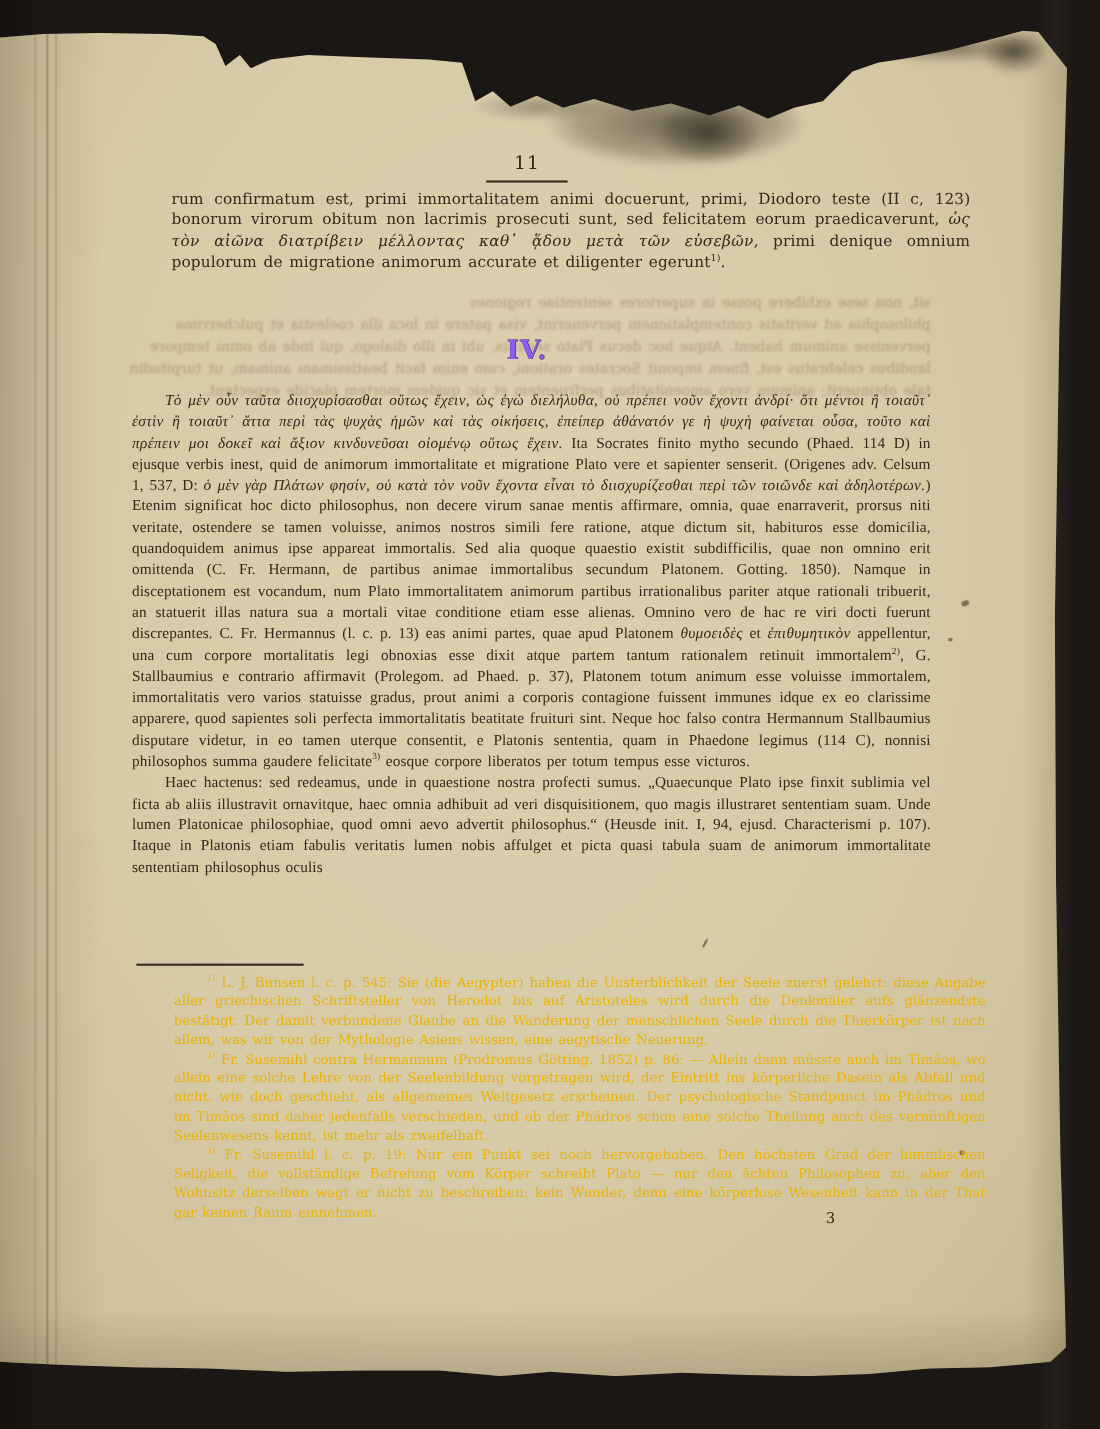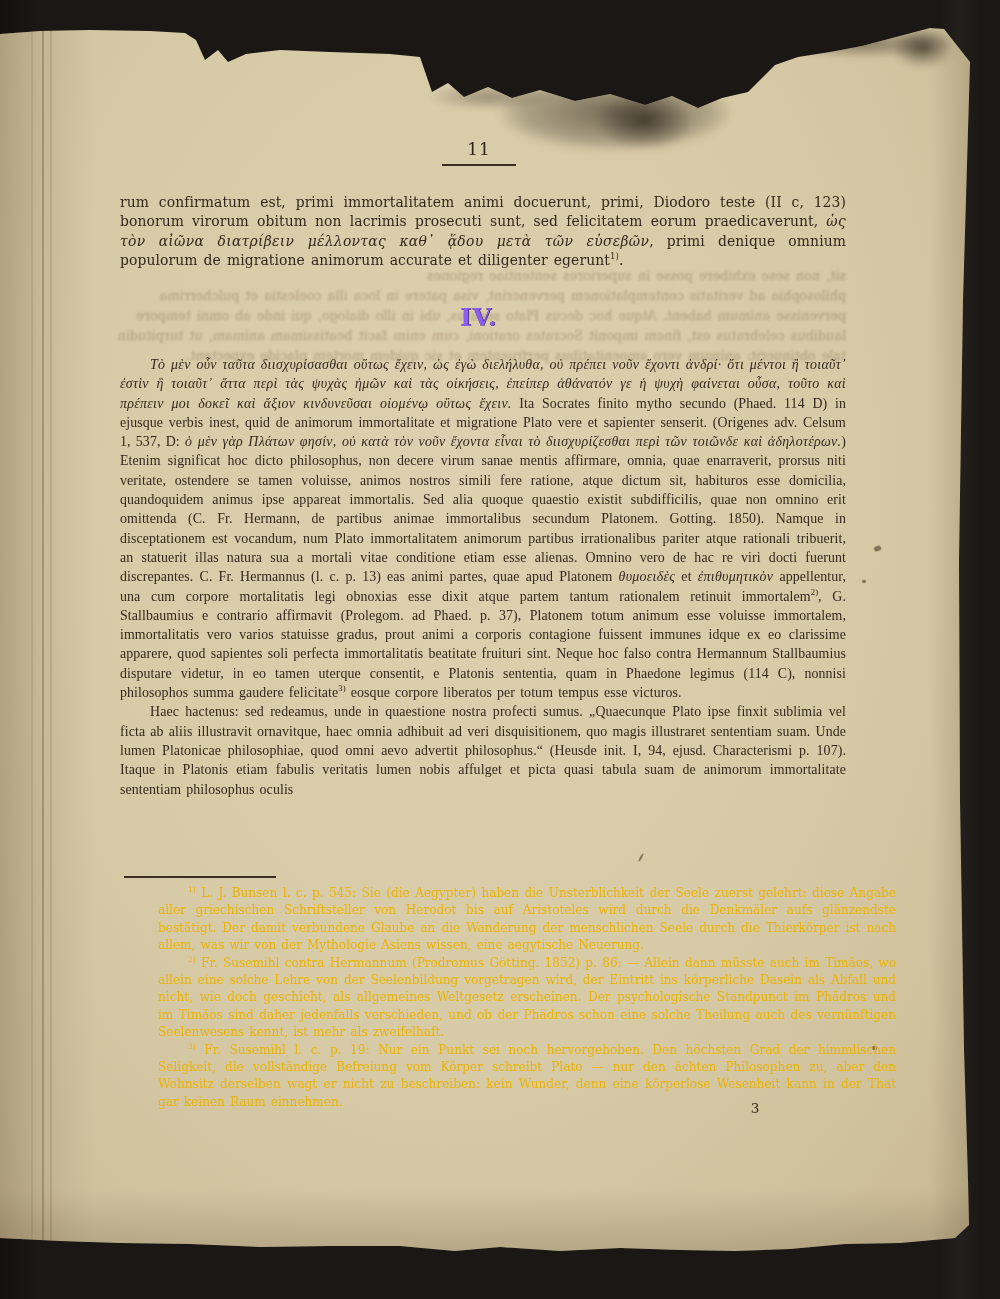--- a/index.html
+++ b/index.html
@@ -68,21 +68,21 @@
   .sp4{left:872px;top:1046px;width:5px;height:4px;filter:blur(.5px);}
   .content{position:absolute;inset:0;}
   .pageno-wrap{position:absolute;left:120px;top:139px;width:718px;text-align:center;}
   .pageno{font-size:17px;letter-spacing:1px;color:#2e2418;}
   .pn-rule{width:74px;height:1.6px;background:#3a2f22;margin:5px auto 0 auto;}
   .para{
     position:absolute;left:120px;width:726px;text-align:justify;
     font-size:13.9px;line-height:19.3px;color:#33281b;
     letter-spacing:.1px;word-spacing:1.5px;
   }
-  .paraA{top:193px;}
+  .paraA{top:172px;margin-left:36px;}
   .paraBC{top:355px;font-family:Liberation Serif, serif;}
   .paraBC p{margin:0;text-indent:30px;}
   .run-greek{font-style:italic;letter-spacing:.3px;}
   sup{font-size:.62em;vertical-align:super;line-height:0;}
   .heading{
     position:absolute;left:120px;top:303px;width:718px;margin:0;text-align:center;
     font-size:24px;font-weight:700;color:#8b5cf6;letter-spacing:1px;
     text-shadow:.5px 0 0 #241b10, 0 .4px 0 #241b10;
   }
   .bleed{

